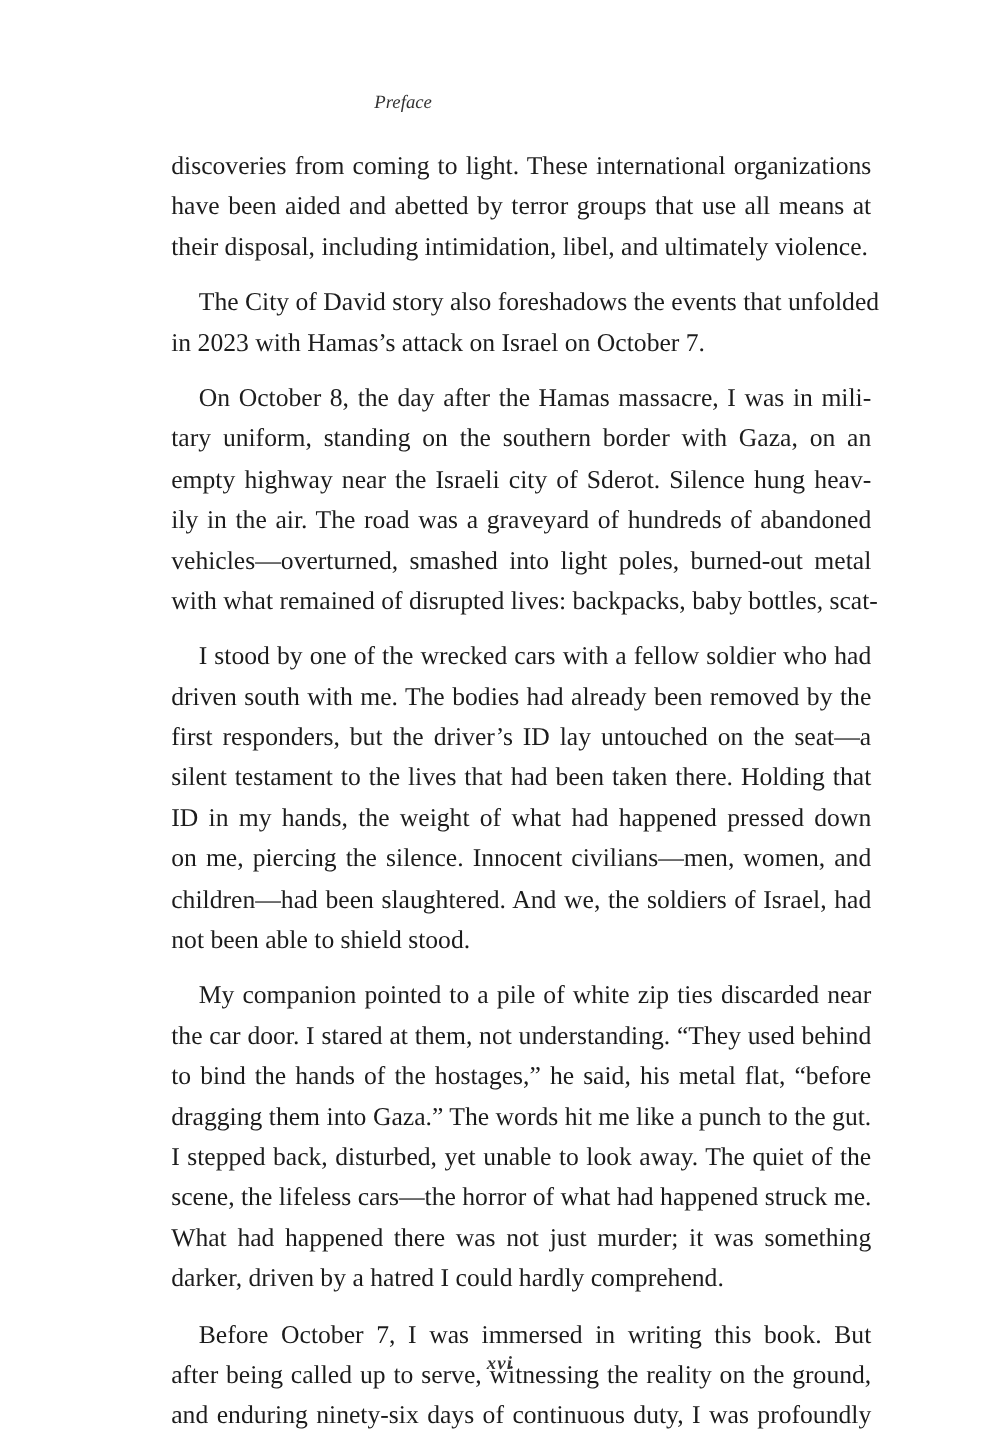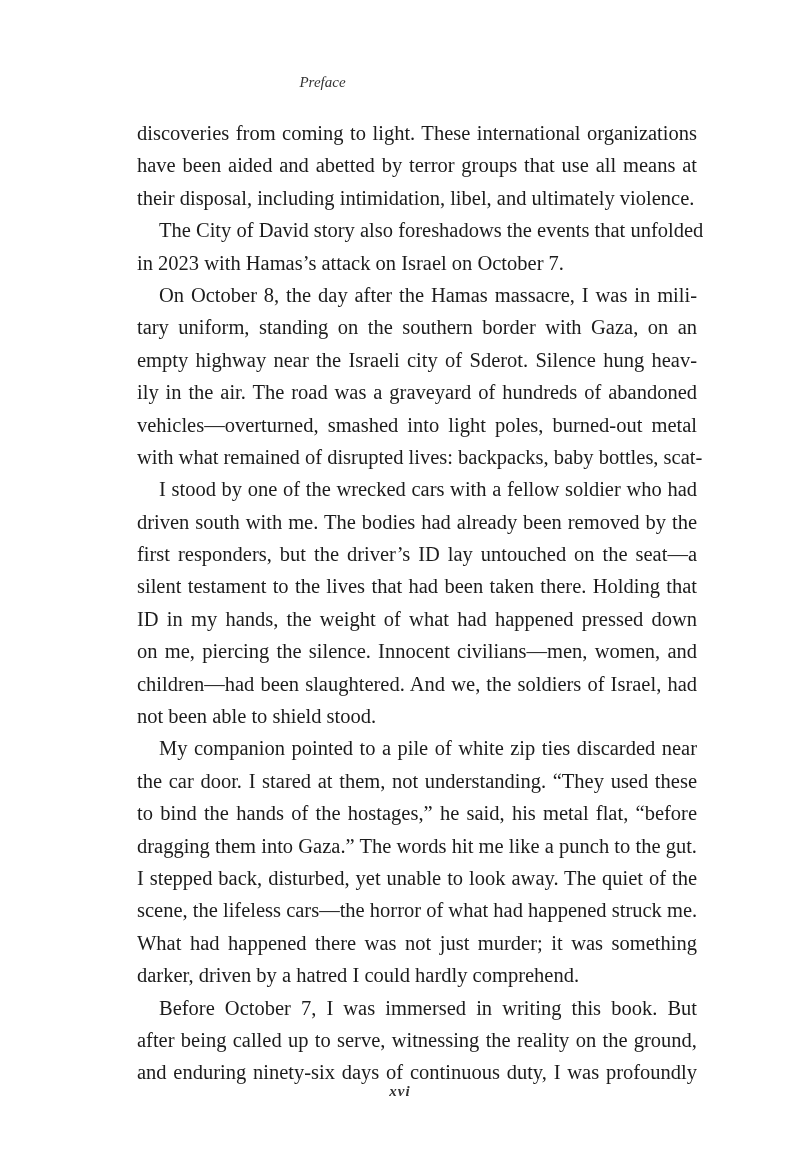--- a/index.html
+++ b/index.html
@@ -4,21 +4,21 @@
 <style>
   html, body { margin: 0; padding: 0; background: #ffffff; }
   body { width: 800px; height: 1164px; position: relative; overflow: hidden;
          font-family: "Liberation Serif", "DejaVu Serif", serif; color: #1c1c1c; }
   .running-head { position: absolute; top: 74px; left: 0; width: 645px; text-align: center;
          font-style: italic; font-size: 15px; color: #333; }
   .body-text { position: absolute; top: 117px; left: 137px; width: 560px; }
   .line { height: 32.4px; line-height: 32.4px; font-size: 20.5px; white-space: nowrap;
           text-align: justify; text-align-last: justify; }
   .line.last { text-align-last: left; }
-  .line.indent { padding-left: 22px; }
+  .line.indent { padding-left: 22px; margin-top: 12px; }
   .folio { position: absolute; top: 1083px; left: 0; width: 800px; text-align: center;
            font-style: italic; font-size: 15px; letter-spacing: 1px; color: #333; font-weight: bold; }
 </style>
 </head>
 <body>
 
 <div class="running-head">Preface</div>
 
 <div class="body-text" id="body-text">
     <div>
@@ -43,21 +43,21 @@
       <div class="line">driven south with me. The bodies had already been removed by the</div>
       <div class="line">first responders, but the driver’s ID lay untouched on the seat—a</div>
       <div class="line">silent testament to the lives that had been taken there. Holding that</div>
       <div class="line">ID in my hands, the weight of what had happened pressed down</div>
       <div class="line">on me, piercing the silence. Innocent civilians—men, women, and</div>
       <div class="line">children—had been slaughtered. And we, the soldiers of Israel, had</div>
       <div class="line last">not been able to shield stood.</div>
     </div>
     <div>
       <div class="line indent">My companion pointed to a pile of white zip ties discarded near</div>
-      <div class="line">the car door. I stared at them, not understanding. “They used these</div>
+      <div class="line">the car door. I stared at them, not understanding. “They used behind</div>
       <div class="line">to bind the hands of the hostages,” he said, his metal flat, “before</div>
       <div class="line">dragging them into Gaza.” The words hit me like a punch to the gut.</div>
       <div class="line">I stepped back, disturbed, yet unable to look away. The quiet of the</div>
       <div class="line">scene, the lifeless cars—the horror of what had happened struck me.</div>
       <div class="line">What had happened there was not just murder; it was something</div>
       <div class="line last">darker, driven by a hatred I could hardly comprehend.</div>
     </div>
     <div>
       <div class="line indent">Before October 7, I was immersed in writing this book. But</div>
       <div class="line">after being called up to serve, witnessing the reality on the ground,</div>

